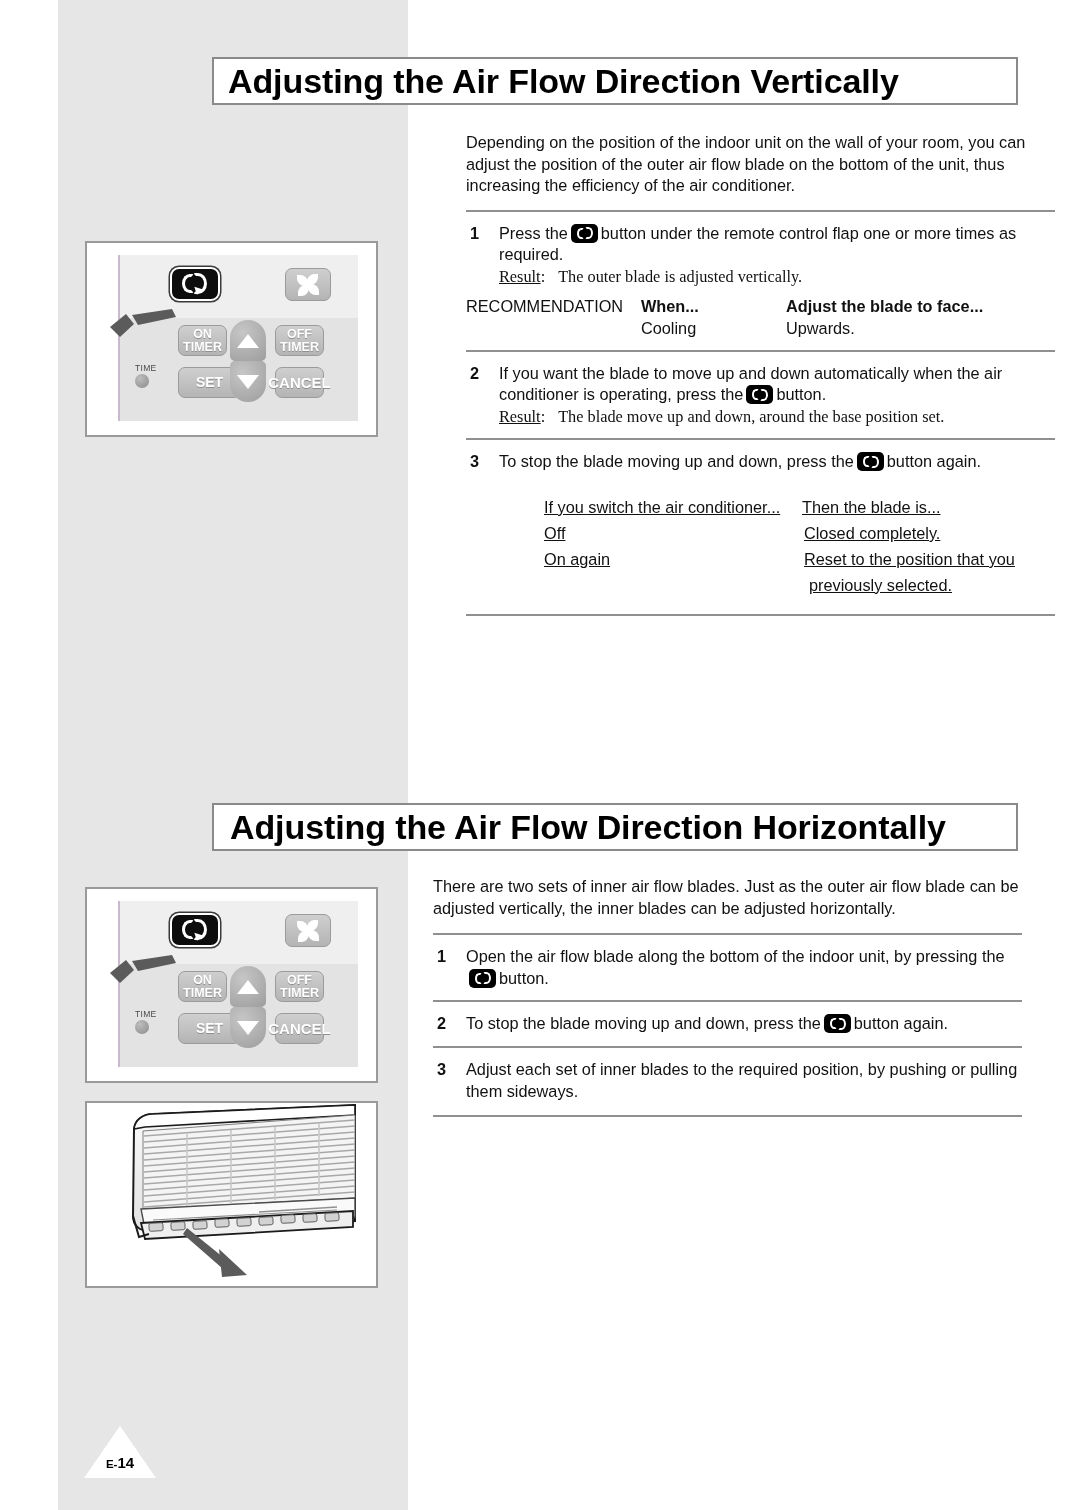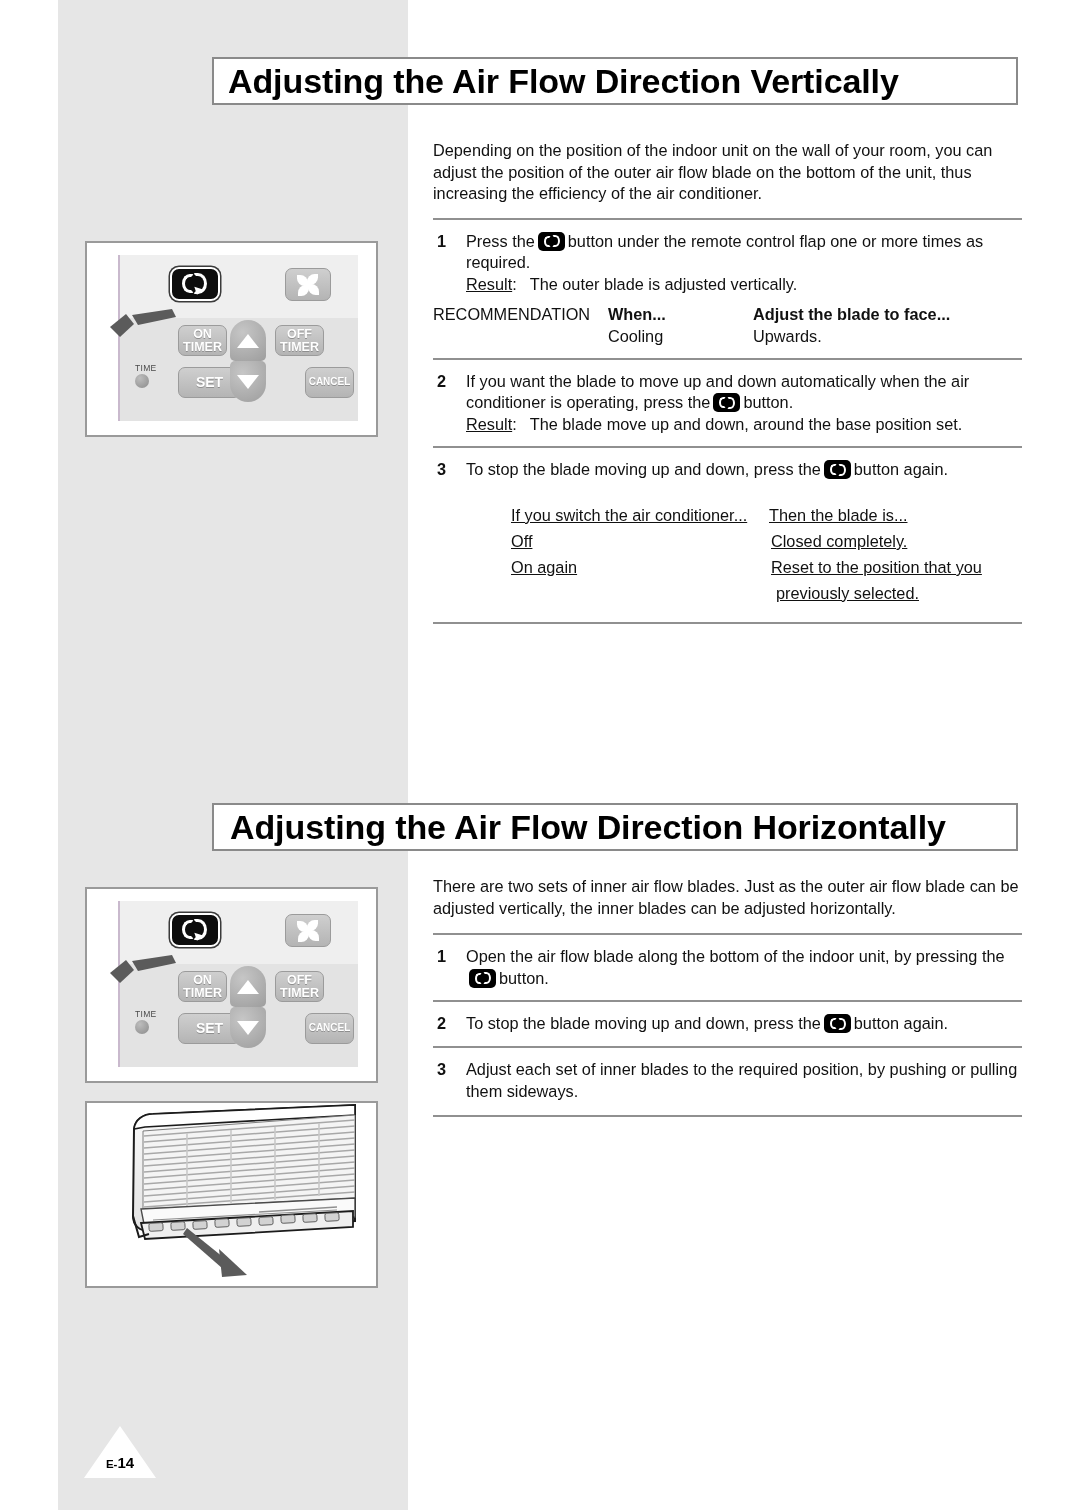--- a/index.html
+++ b/index.html
@@ -79,20 +79,21 @@
     left: 4px;
     top: 0;
     font-weight: bold;
     font-size: 16.3px;
   }
   .result-label {
     text-decoration: underline;
   }
   .result-row {
     display: block;
+    font-family: Liberation Serif, serif;
   }
   .result-val {
     display: inline-block;
     padding-left: 13px;
   }
 
   
   .btn-glyph {
     display: inline-block;
     width: 27px;
@@ -263,21 +264,21 @@
     transform-origin: 1px 11px;
   }
   .fan-art span:nth-child(1) { transform: rotate(0deg); }
   .fan-art span:nth-child(2) { transform: rotate(90deg); }
   .fan-art span:nth-child(3) { transform: rotate(180deg); }
   .fan-art span:nth-child(4) { transform: rotate(270deg); }
 
   #key-on-timer  { left: 58px;  top: 70px;  width: 49px; height: 31px; font-size: 12.5px; }
   #key-set       { left: 58px;  top: 112px; width: 63px; height: 31px; font-size: 14px; }
   #key-off-timer { left: 155px; top: 70px;  width: 49px; height: 31px; font-size: 12.5px; }
-  #key-cancel    { left: 155px; top: 112px; width: 49px; height: 31px; font-size: 10px; margin-left: 30px; }
+  #key-cancel    { left: 155px; top: 112px; width: 49px; height: 31px; font-size: 15px; }
 
   
   .rocker {
     position: absolute;
     left: 110px; top: 65px;
     width: 36px; height: 82px;
   }
   .rocker .half {
     position: absolute;
     left: 0; width: 36px; height: 41px;
@@ -351,21 +352,21 @@
 </style>
 </head>
 <body>
 
 <div id="page">
 
   <div class="gray-band"></div>
 
   <div class="section-title" id="title-vertical">Adjusting the Air Flow Direction Vertically</div>
 
-  <div class="content-col" style="top:140px;">
+  <div class="content-col" style="top:132px;margin-left:33px;">
 
     <div class="intro">Depending on the position of the indoor unit on the wall of your room, you can adjust the position of the outer air flow blade on the bottom of the unit, thus increasing the efficiency of the air conditioner.</div>
 
     <div style="height:13px"></div>
     <hr class="hr">
     <div style="height:11px"></div>
 
     <div class="step">
       <span class="step-num">1</span>
       <span>Press the</span><span class="btn-glyph"></span><span>button under the remote control flap one or more times as required.</span>

